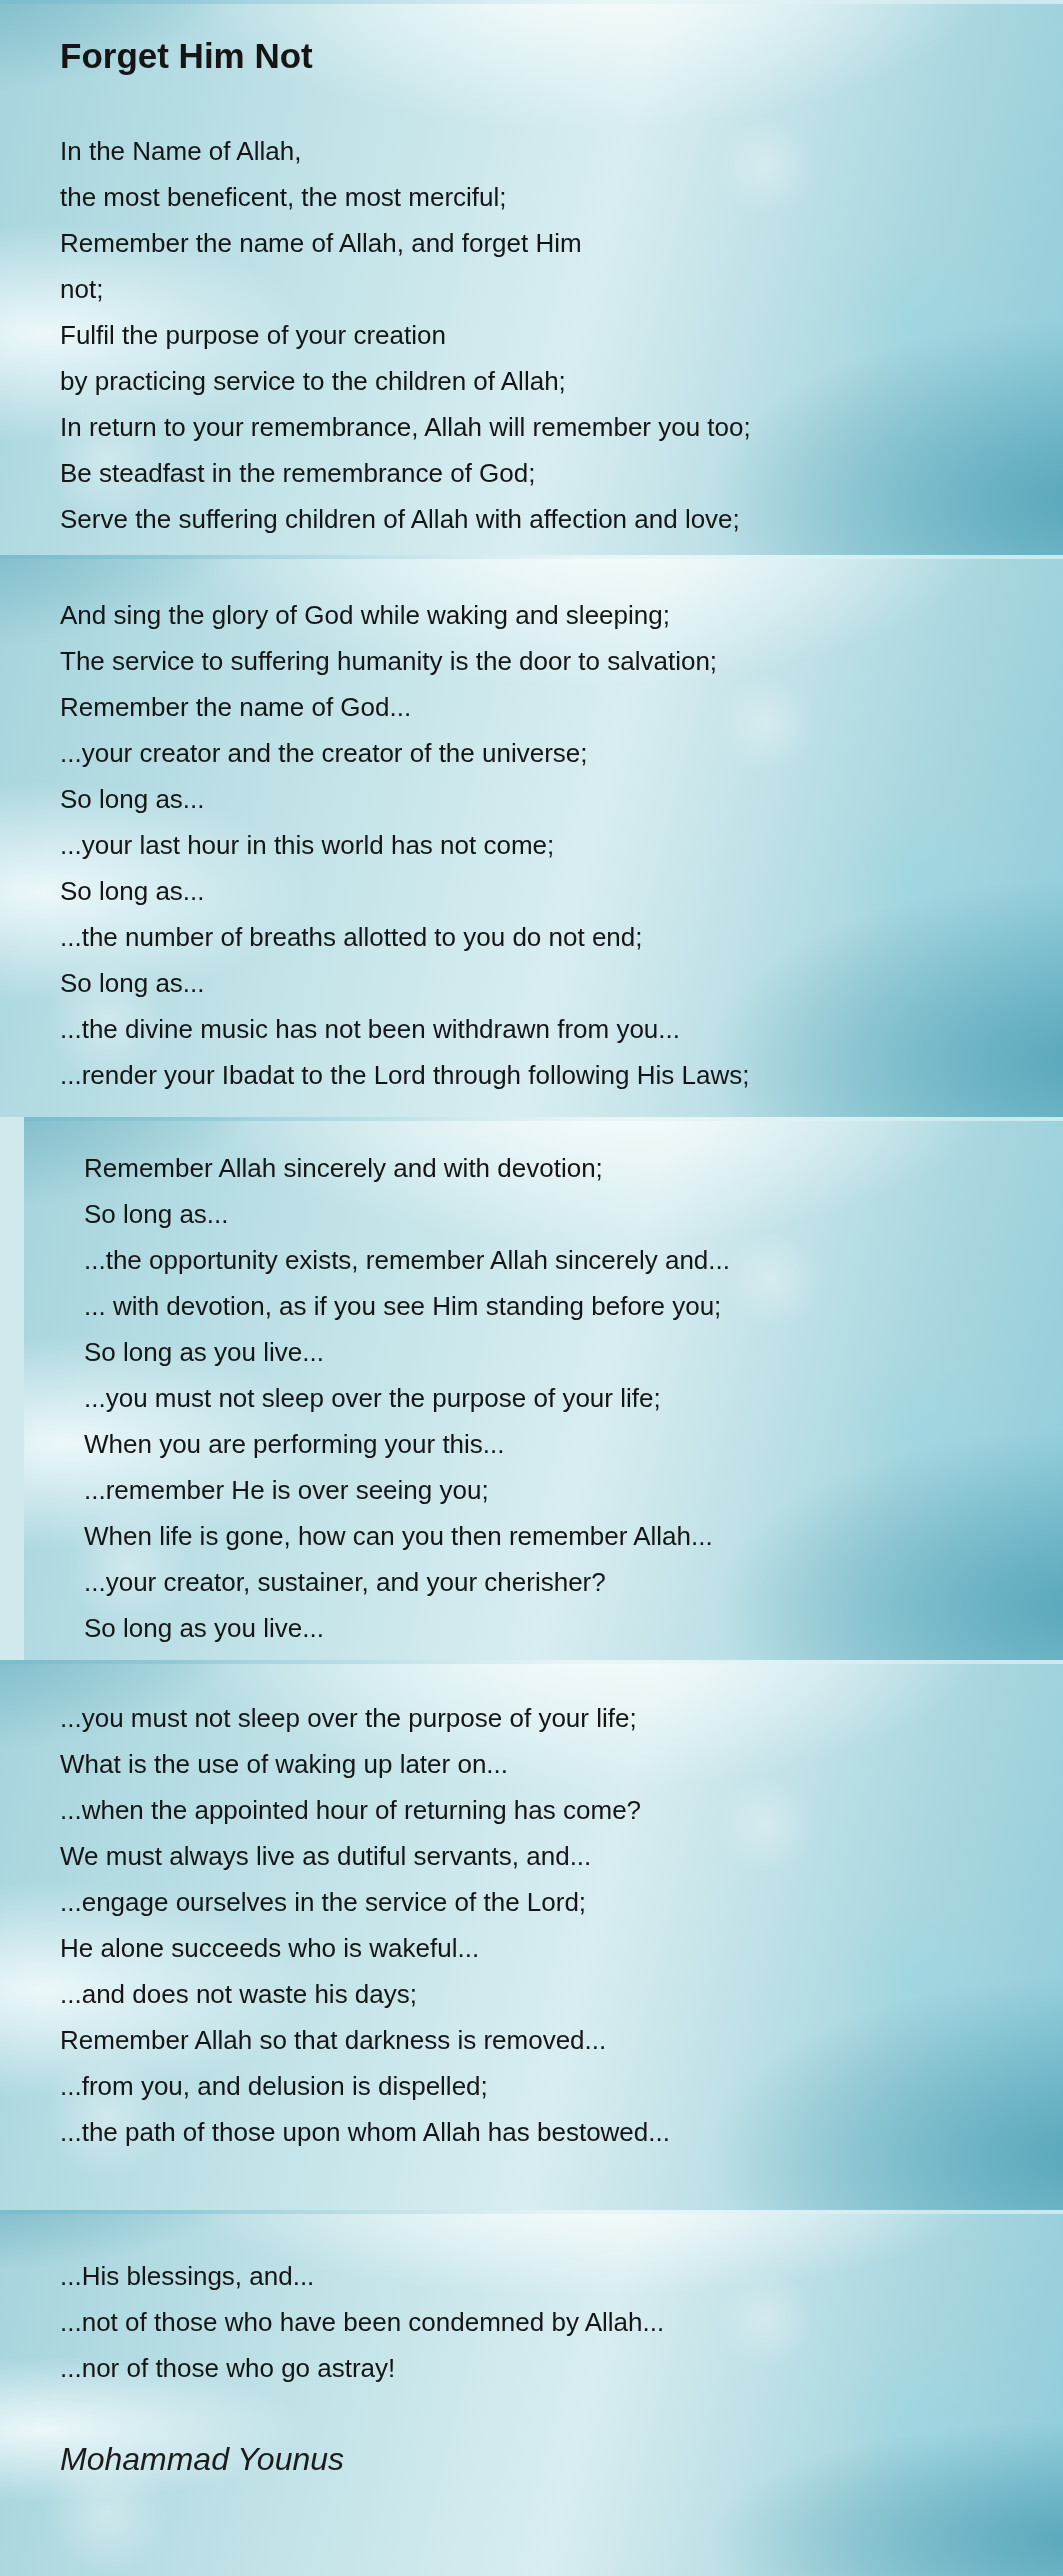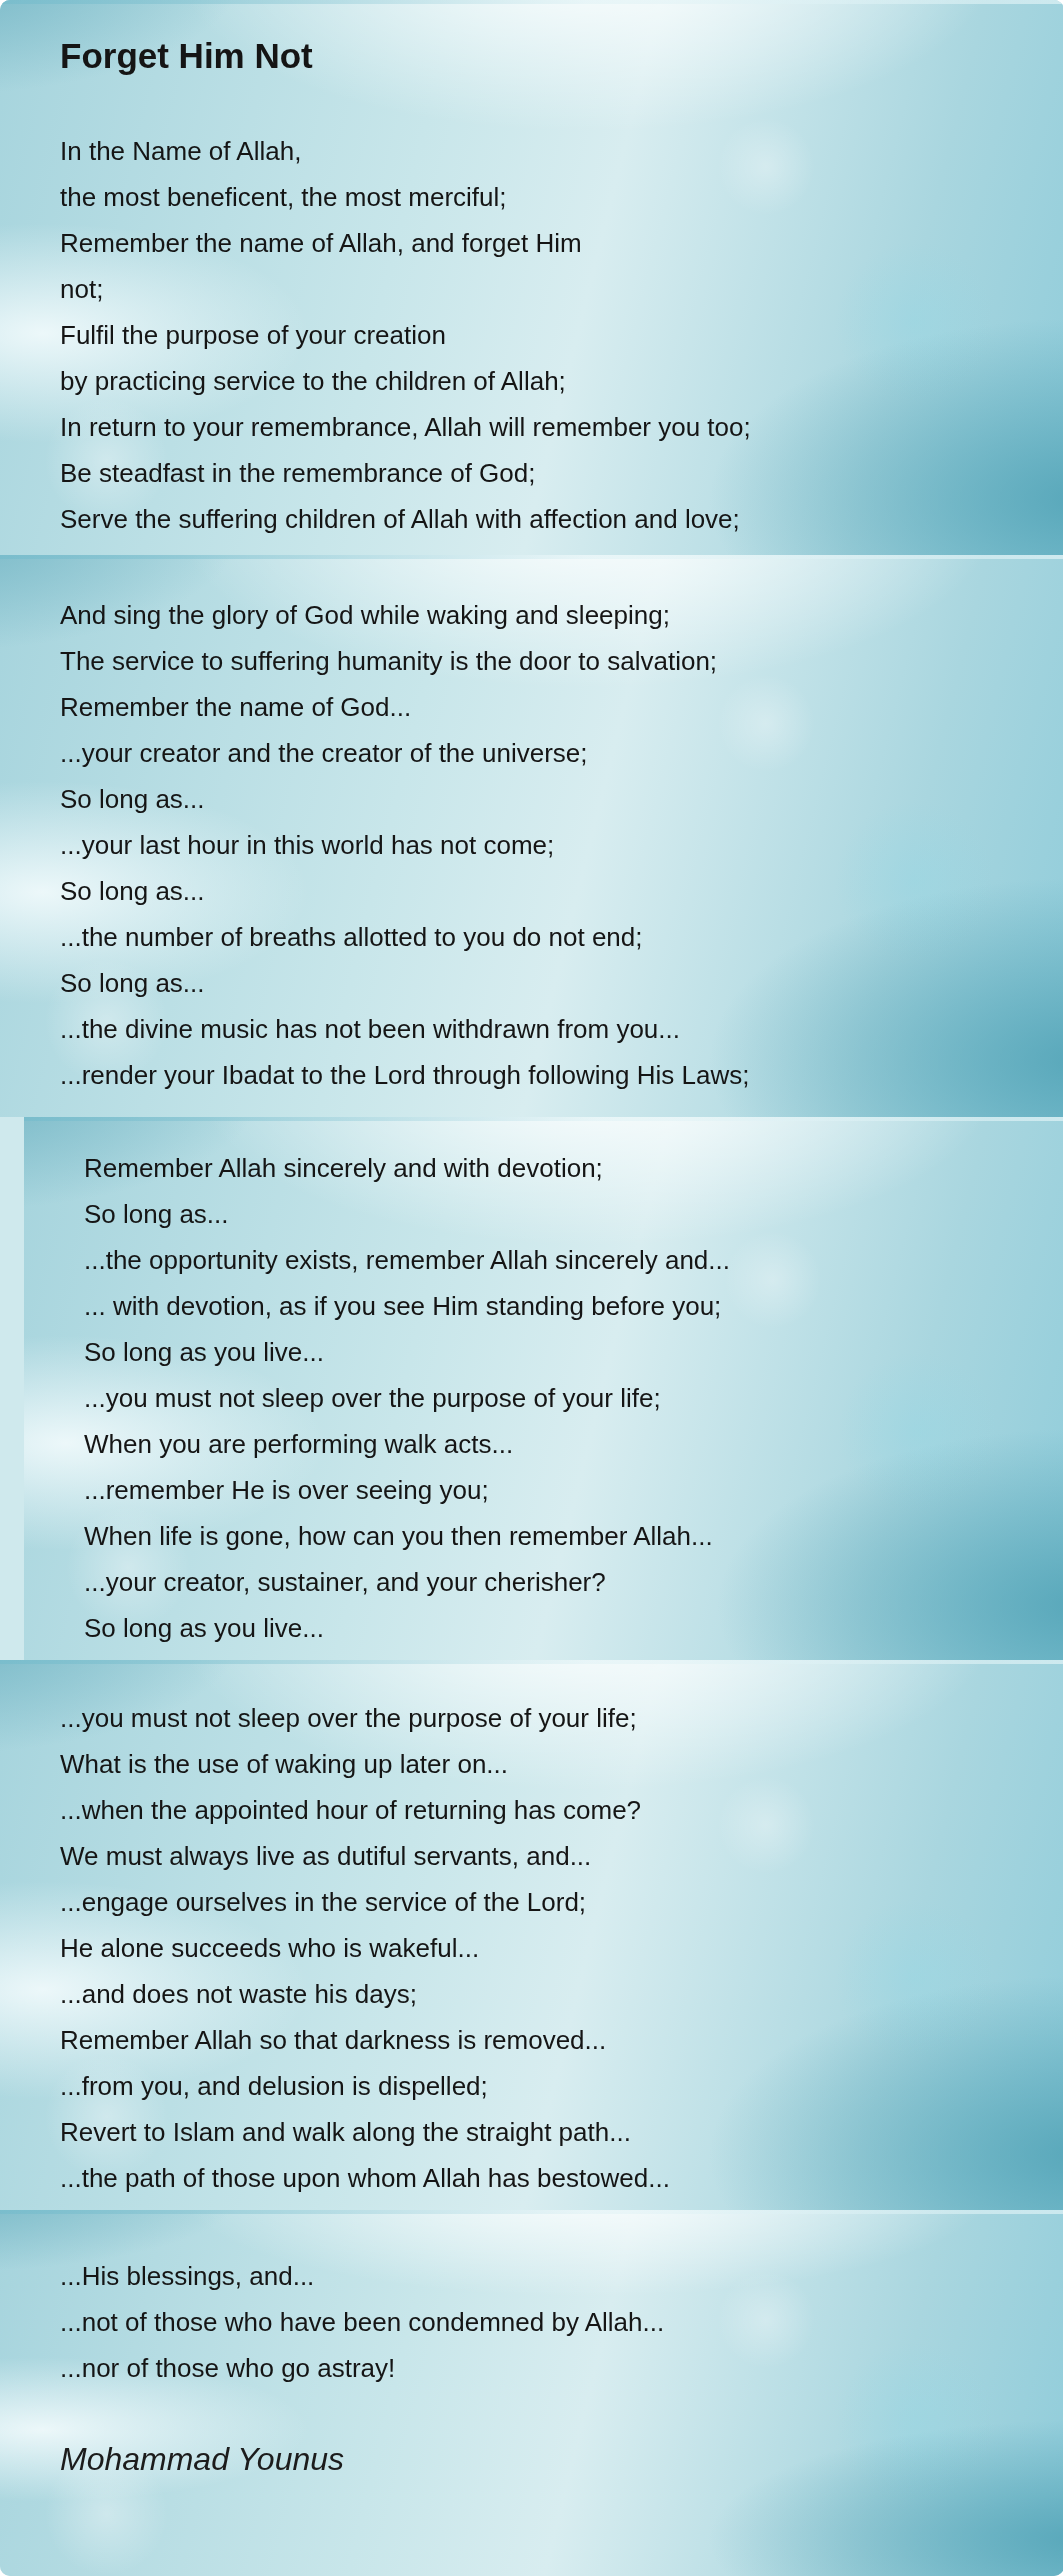--- a/index.html
+++ b/index.html
@@ -1,20 +1,19 @@
 <!DOCTYPE html>
 <html style="font-size:14px"><head>
 <meta charset="utf-8">
 <style>
   html,body{margin:0;padding:0;background:#ffffff;}
   .page{
     width:1064px;height:2576px;overflow:hidden;position:relative;
     font-family:"Liberation Sans", sans-serif;
     background:#cfe9ed;
-    border-radius:10px;
   }
   .band{
     position:relative;box-sizing:border-box;
     padding:0 26.6px 0 60px;
     background:
       linear-gradient(to right, rgba(118,188,204,.70), rgba(200,232,238,.25) 55%, rgba(236,249,251,.60)) top/100% 4.4px no-repeat,
       radial-gradient(ellipse 52% 48% at 102% 90%, rgba(74,158,178,.80), rgba(74,158,178,0) 68%),
       radial-gradient(ellipse 46% 34% at -6% -4%, rgba(110,178,194,.85), rgba(110,178,194,0) 62%),
       radial-gradient(ellipse 62% 48% at 55% -6%, rgba(253,255,255,.95), rgba(253,255,255,0) 62%),
       radial-gradient(ellipse 38% 30% at 4% 60%, rgba(247,253,254,.85), rgba(247,253,254,0) 66%),
@@ -75,38 +74,37 @@
     <div class="line">...render your Ibadat to the Lord through following His Laws;</div>
   </section>
 
   <section class="band b3">
     <div class="line">Remember Allah sincerely and with devotion;</div>
     <div class="line">So long as...</div>
     <div class="line">...the opportunity exists, remember Allah sincerely and...</div>
     <div class="line">... with devotion, as if you see Him standing before you;</div>
     <div class="line">So long as you live...</div>
     <div class="line">...you must not sleep over the purpose of your life;</div>
-    <div class="line">When you are performing walk acts...</div>
+    <div class="line">When you are performing your this...</div>
     <div class="line">...remember He is over seeing you;</div>
     <div class="line">When life is gone, how can you then remember Allah...</div>
     <div class="line">...your creator, sustainer, and your cherisher?</div>
     <div class="line">So long as you live...</div>
   </section>
 
   <section class="band b4">
     <div class="line">...you must not sleep over the purpose of your life;</div>
     <div class="line">What is the use of waking up later on...</div>
     <div class="line">...when the appointed hour of returning has come?</div>
     <div class="line">We must always live as dutiful servants, and...</div>
     <div class="line">...engage ourselves in the service of the Lord;</div>
     <div class="line">He alone succeeds who is wakeful...</div>
     <div class="line">...and does not waste his days;</div>
     <div class="line">Remember Allah so that darkness is removed...</div>
     <div class="line">...from you, and delusion is dispelled;</div>
-    <div class="line">Revert to Islam and walk along the straight path...</div>
     <div class="line">...the path of those upon whom Allah has bestowed...</div>
   </section>
 
   <section class="band b5">
     <div class="line">...His blessings, and...</div>
     <div class="line">...not of those who have been condemned by Allah...</div>
     <div class="line">...nor of those who go astray!</div>
     <div class="signature">Mohammad Younus</div>
   </section>
 

